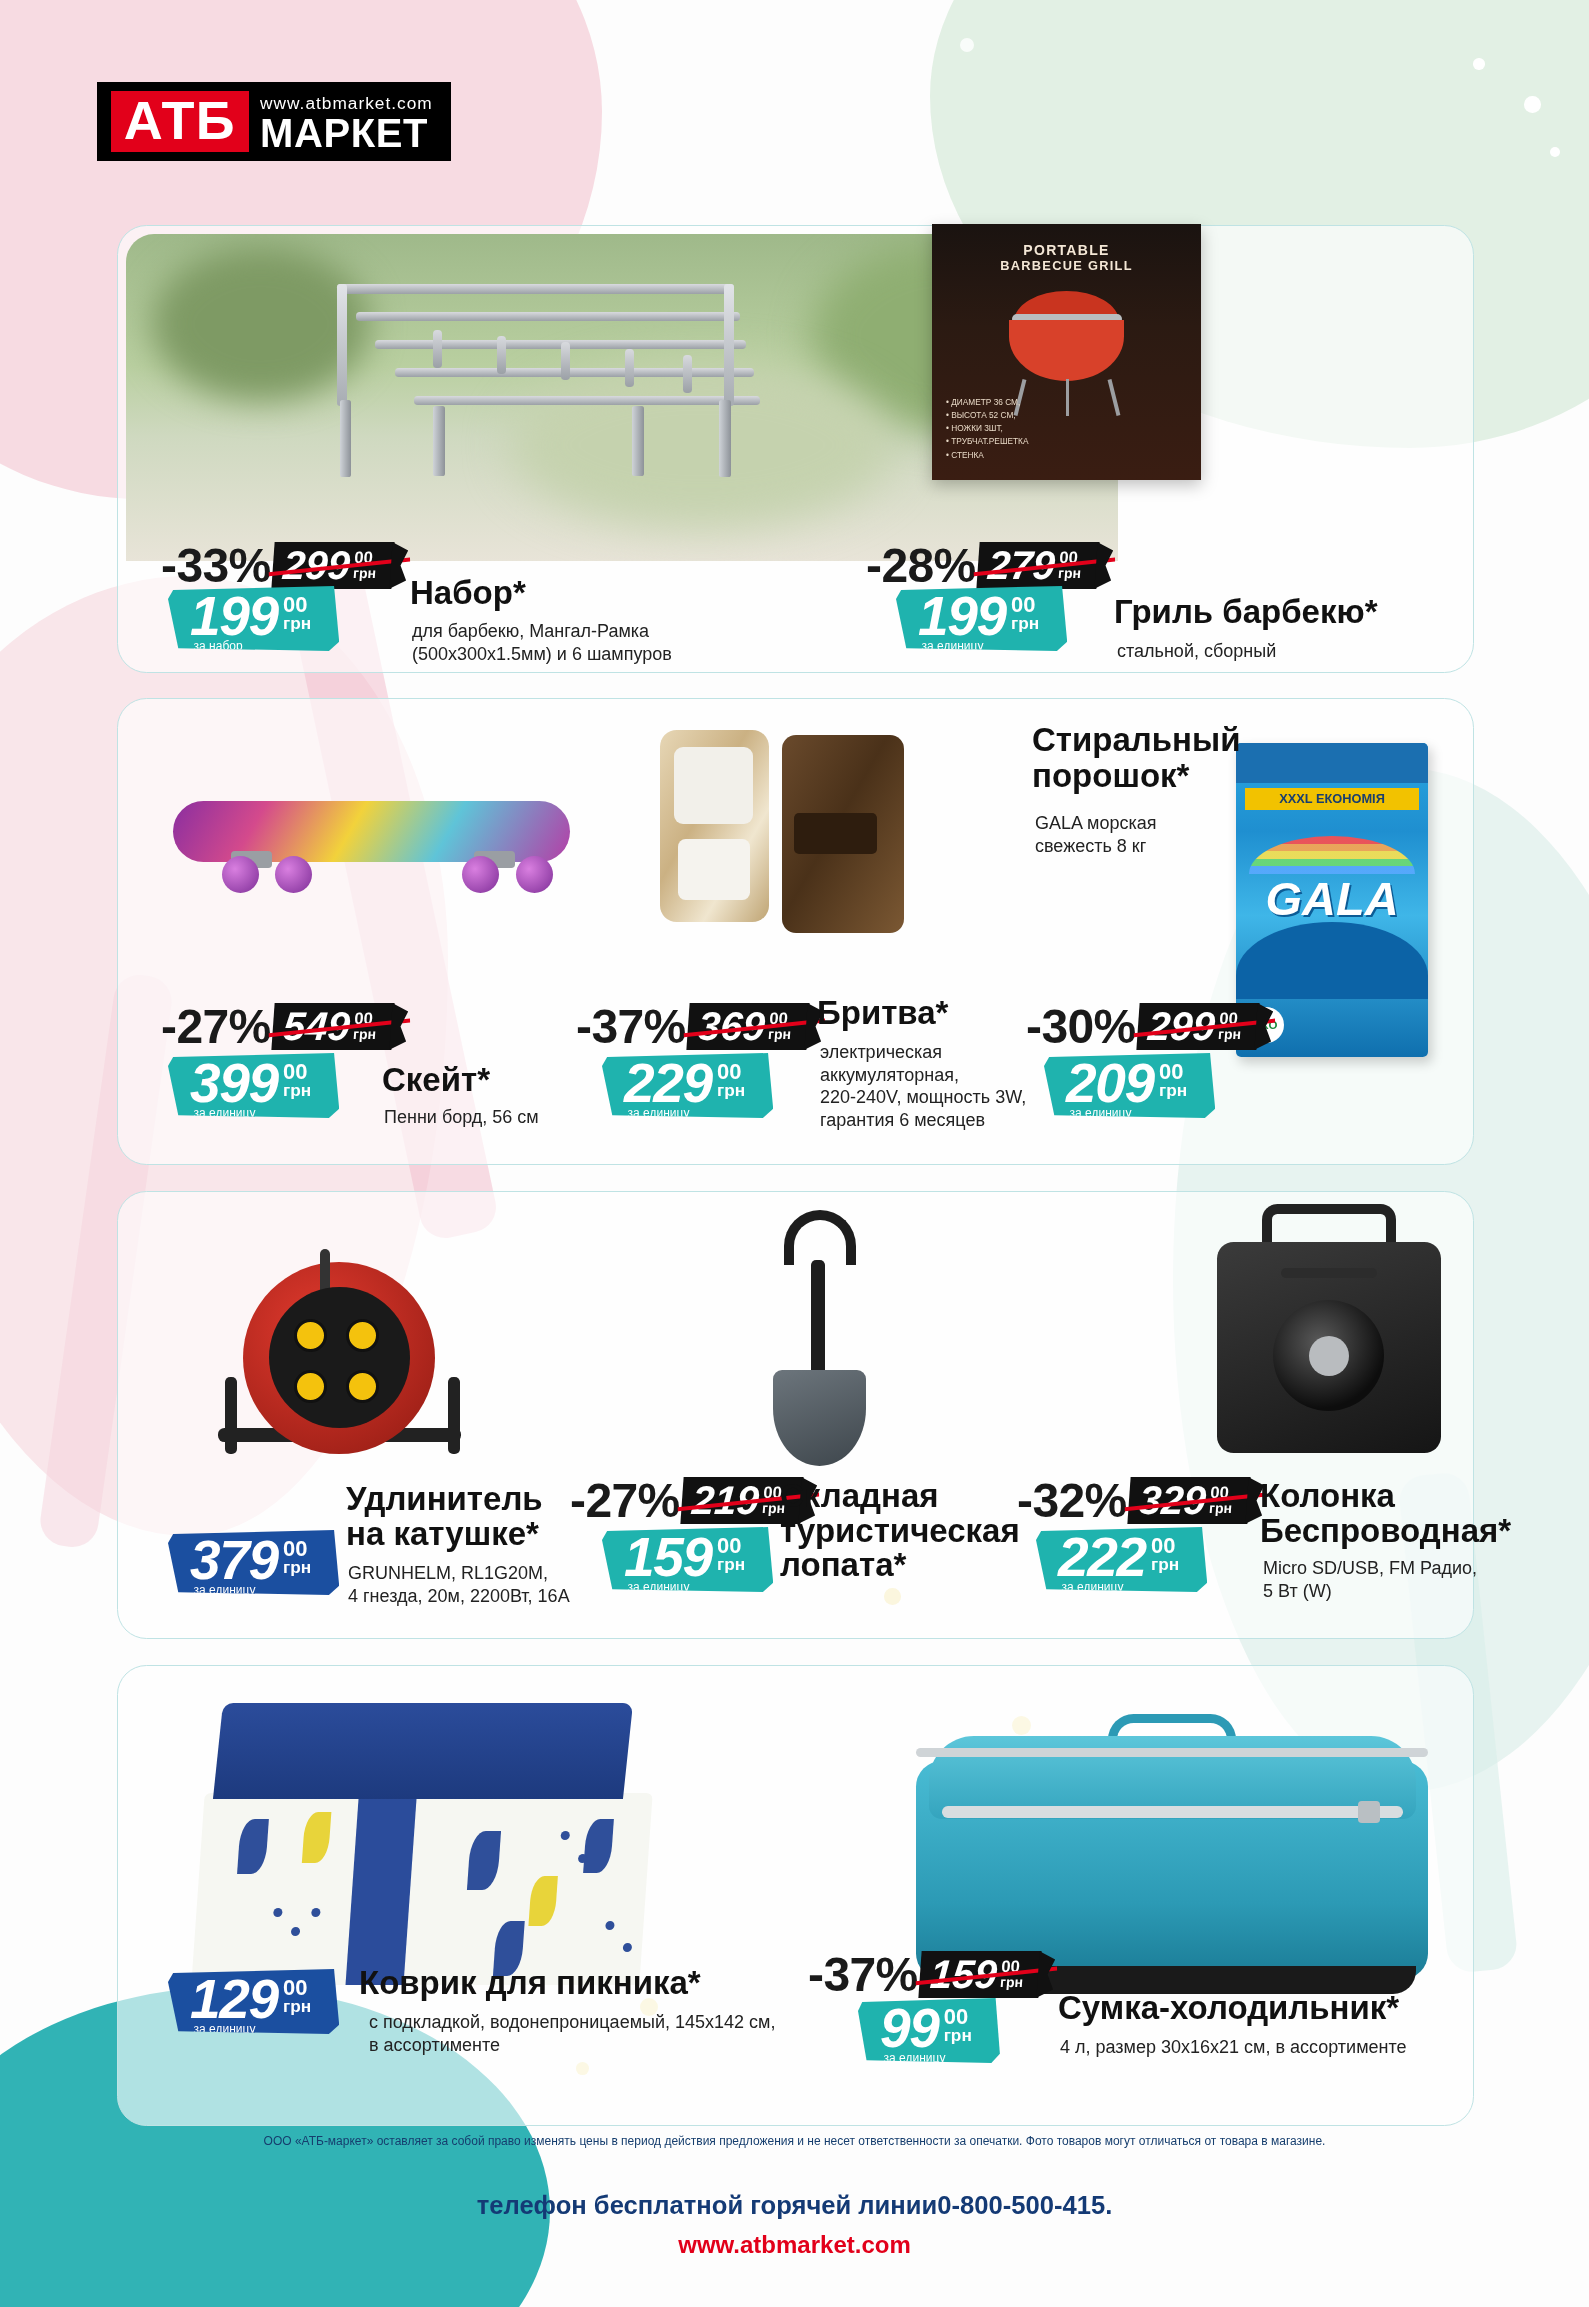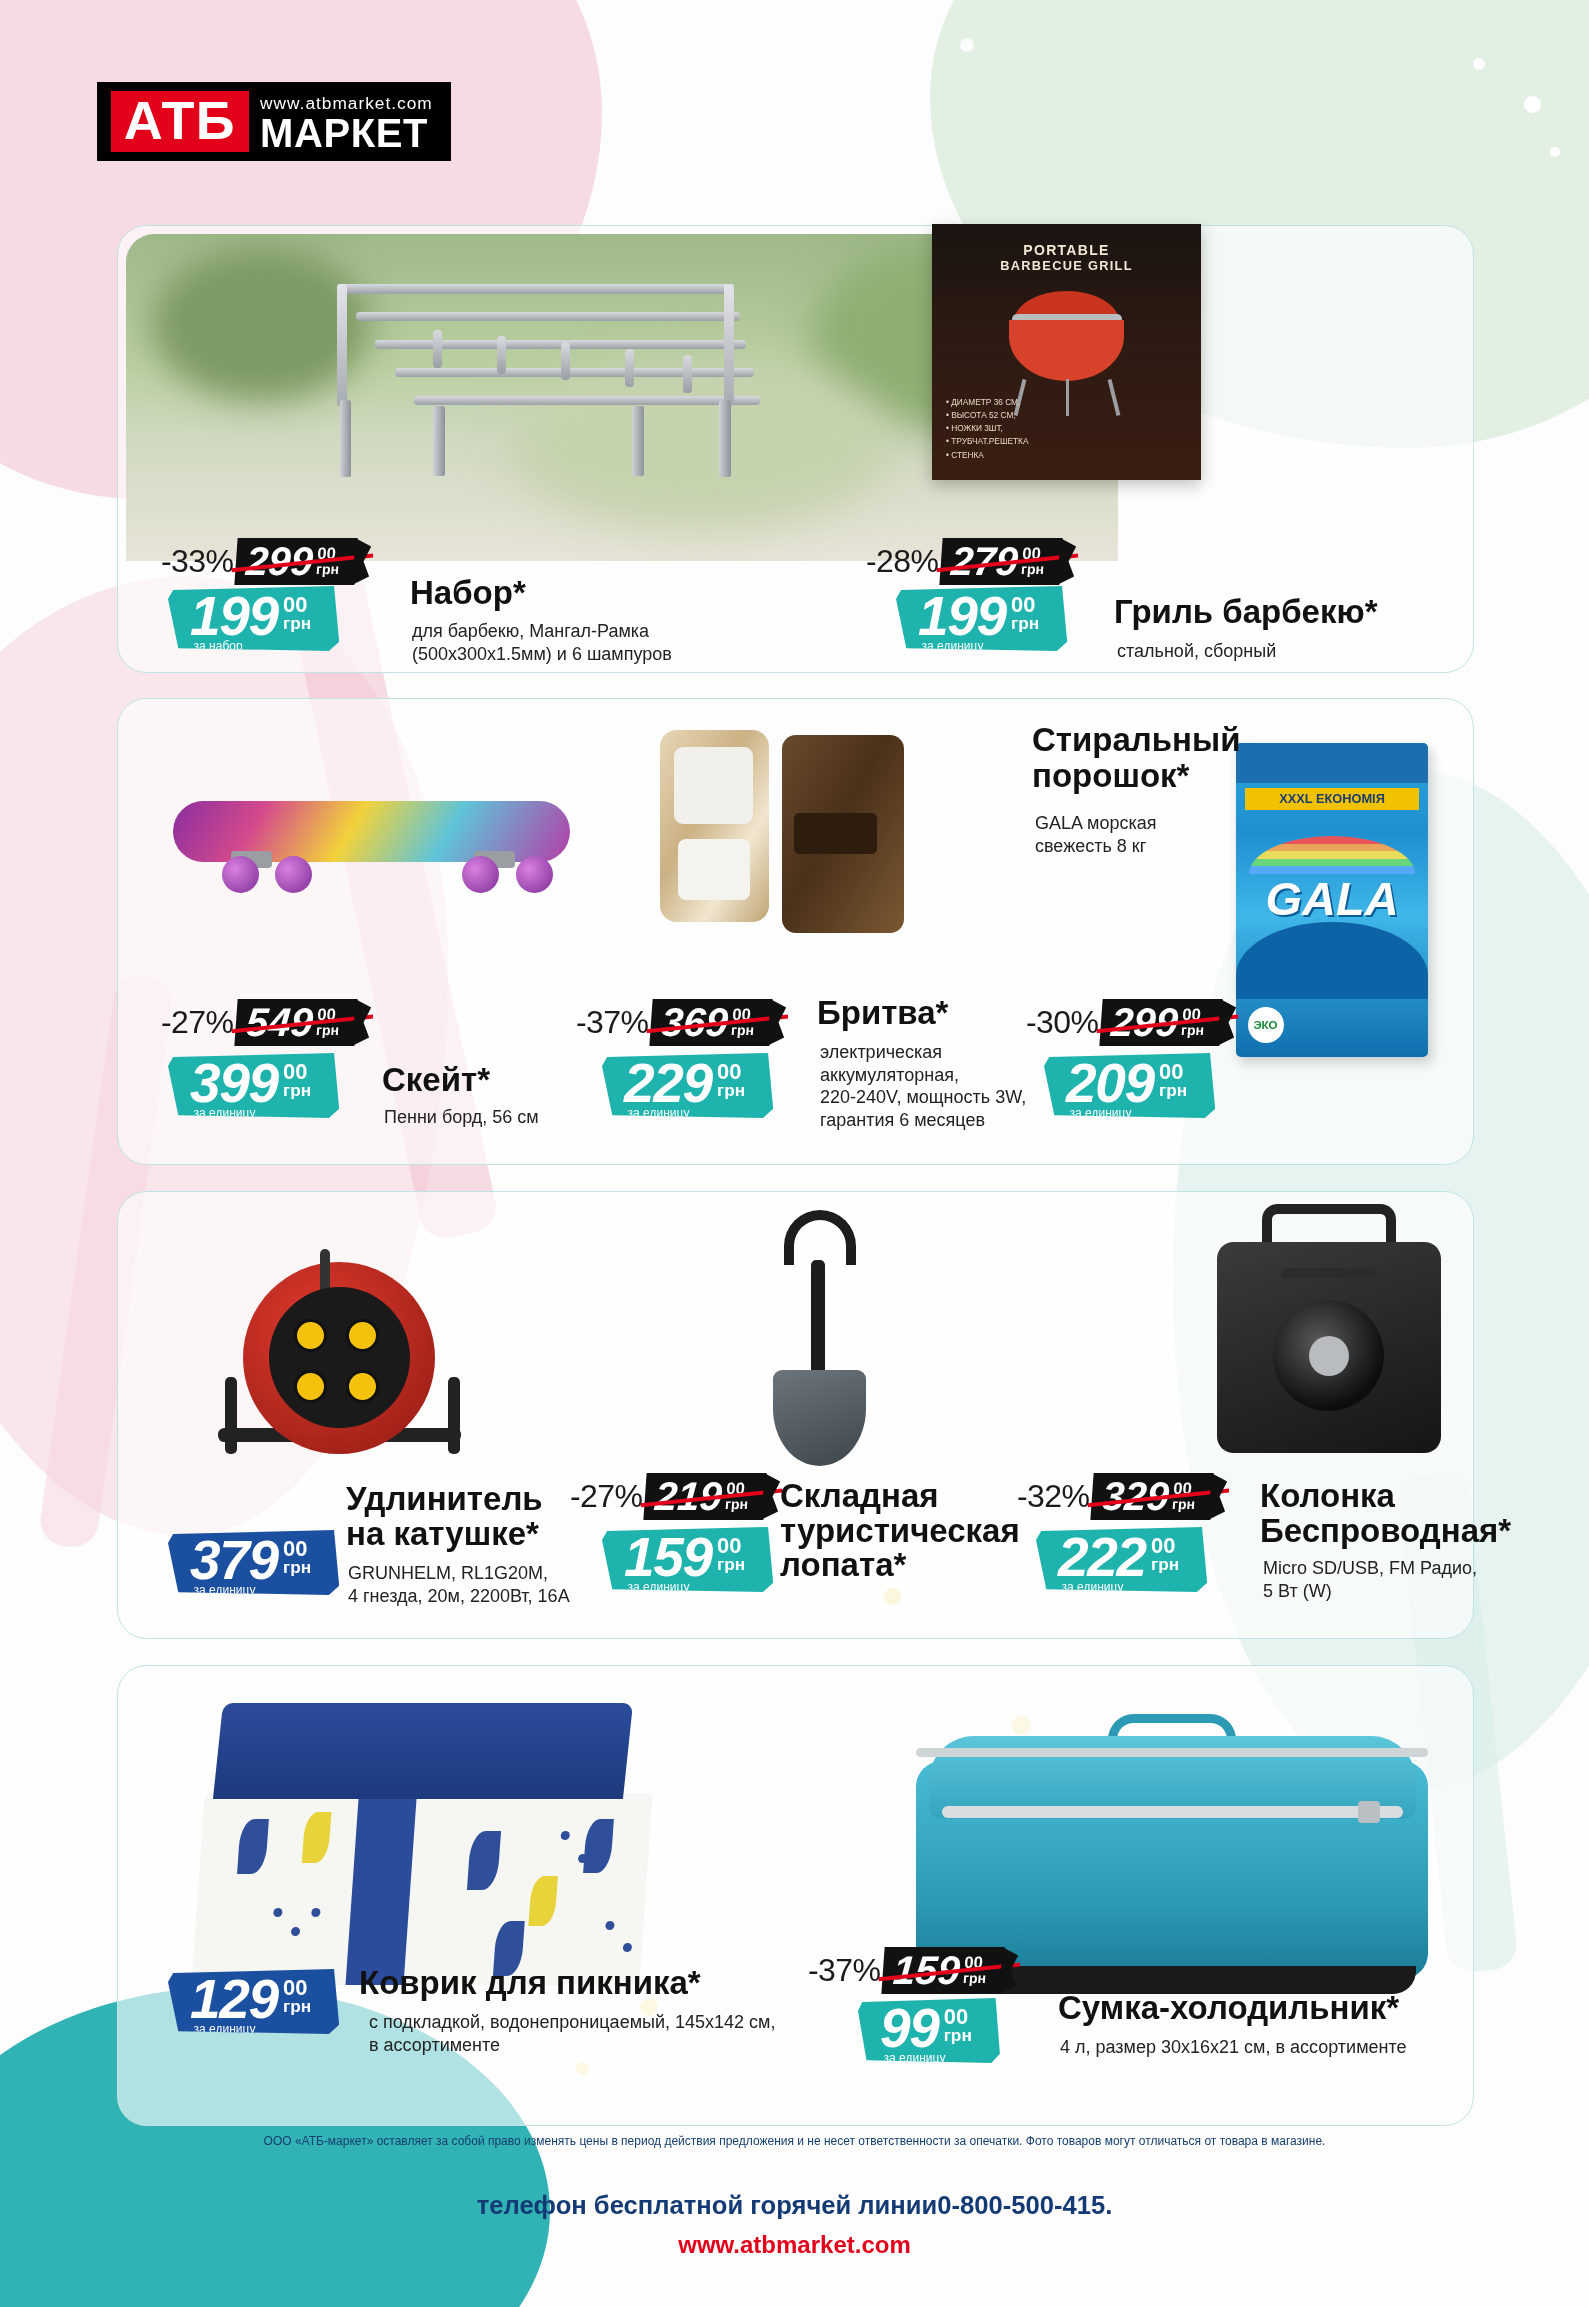--- a/index.html
+++ b/index.html
@@ -73,21 +73,21 @@
 
   
   .photo { position: absolute; z-index: 4; }
 
   
   .old-price {
     position: absolute; z-index: 6;
     display: flex; align-items: center;
   }
   .pct {
-    font-size: 32px; font-weight: normal; color: #1a1a1a;
+    font-size: 48px; font-weight: bold; color: #1a1a1a;
     letter-spacing: -0.6px; margin-right: 2.6px;
   }
   .old-black {
     background: #111; color: #fff; padding: 3.8px 16.6px 5.1px 10.2px;
     display: flex; align-items: flex-end; position: relative;
     transform: skewX(-4deg);
   }
   .old-black::after {
     content: ""; position: absolute; right: -14px; top: 0; bottom: 0;
     width: 16.6px; background: #111;

